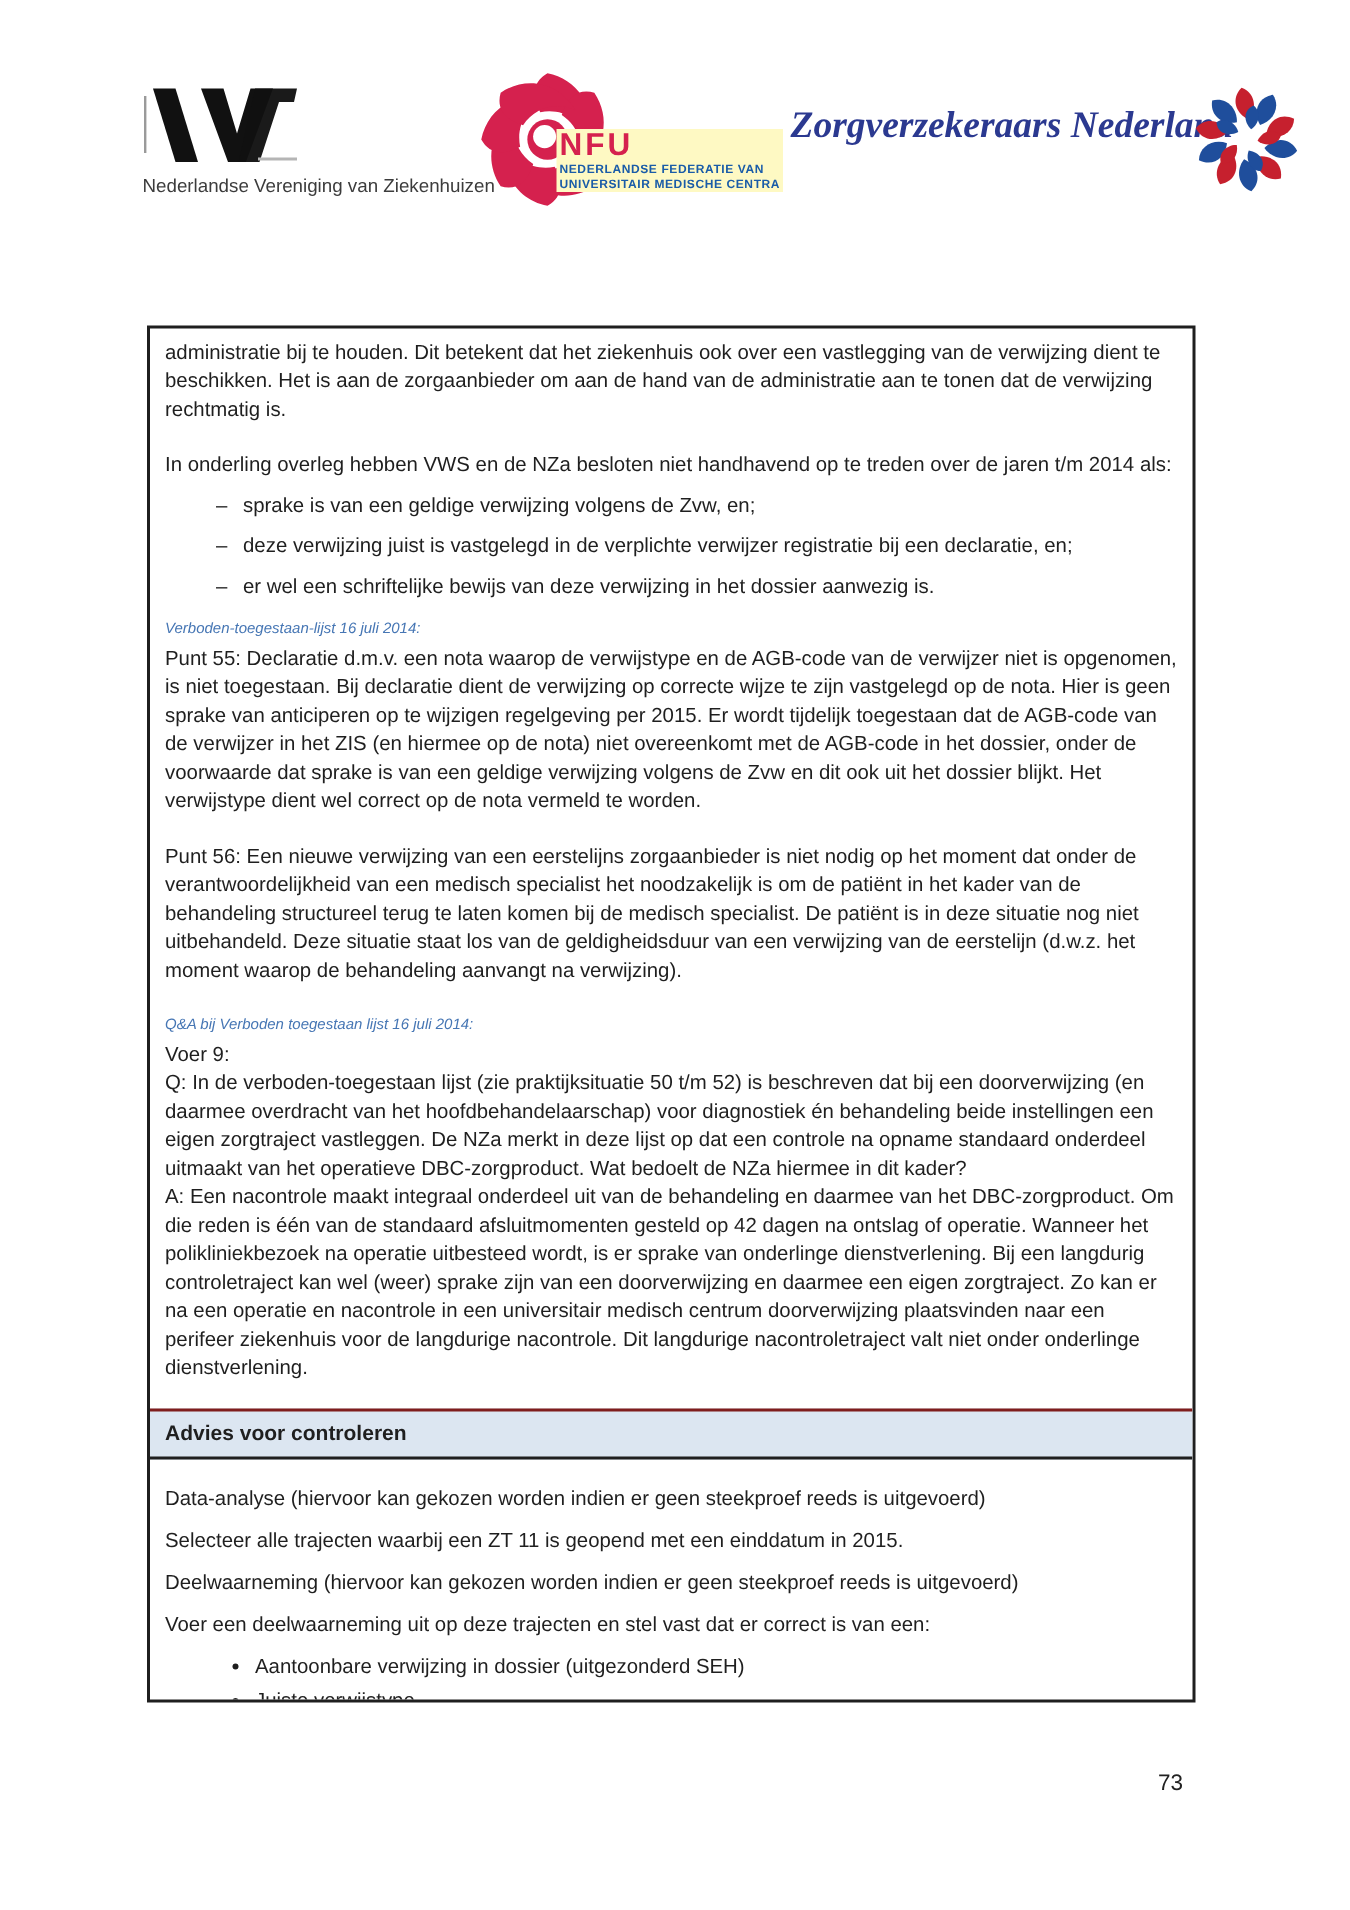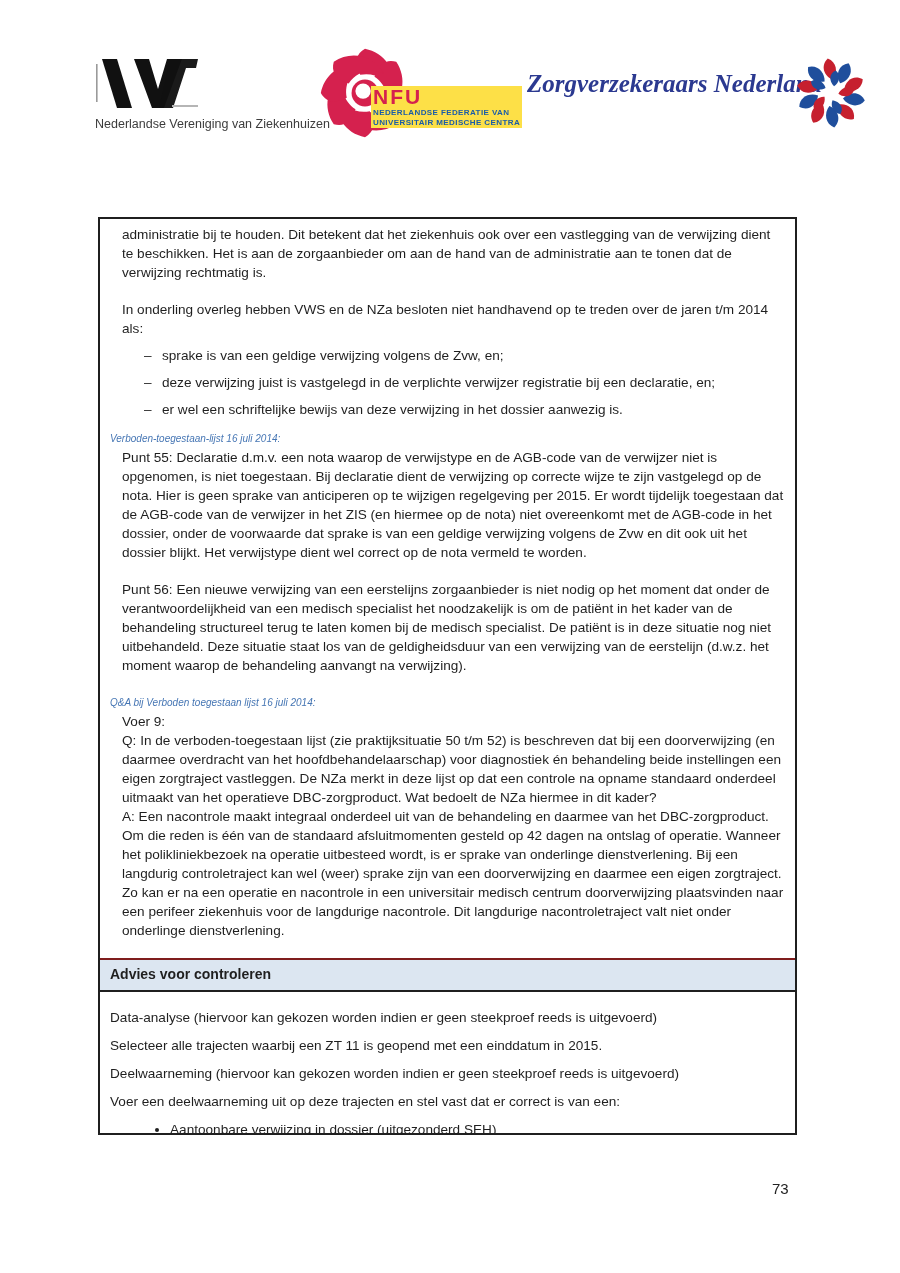--- a/index.html
+++ b/index.html
@@ -8,34 +8,34 @@
     width:900px; height:1273px; background:#ffffff;
     font-family:"Liberation Sans", sans-serif; color:#1f1f1f;
   }
   .page { position:relative; width:900px; height:1273px; background:#fff; overflow:hidden; }
 
   
   .logo-header { position:absolute; left:0; top:0; width:900px; height:180px; }
   .nvz-mark { position:absolute; left:96px; top:56px; }
   .nvz-caption { position:absolute; left:95px; top:117px; font-size:12.5px; color:#3c3c3c; white-space:nowrap; }
   .nfu-swirl { position:absolute; left:317px; top:45px; }
-  .nfu-textbox { position:absolute; left:371px; top:86px; background:#fde047; padding:0 2px; }
+  .nfu-textbox { position:absolute; left:371px; top:86px; background:#fef9c3; padding:0 2px; }
   .nfu-word { color:#d5214e; font-weight:bold; font-size:21px; letter-spacing:2px; line-height:22px; }
   .nfu-cap { color:#1a5ca8; font-weight:bold; font-size:8px; line-height:10px; letter-spacing:0.4px; white-space:nowrap; }
   .zn-title { position:absolute; left:527px; top:70px; font-family:"Liberation Serif", serif;
     font-style:italic; font-weight:bold; font-size:25px; color:#2b3990; white-space:nowrap; }
   .zn-star { position:absolute; left:786px; top:52px; }
 
   
   .docbox {
     position:absolute; left:98px; top:217px; width:699px; height:918px;
     border:2px solid #1f1f1f; padding:6px 10px 2px 10px;
     font-size:13.6px; line-height:19px; overflow:hidden;
   }
-  .docbox p { margin:0 0 18px 12px; }
+  .docbox p { margin:0 0 18px 0; }
   .docbox p.pre-list { margin-bottom:8px; }
   .docbox p.tight { margin-bottom:0; }
   h3.blue-heading { margin:0; color:#4676b4; font-size:10px; font-style:italic; font-weight:normal; line-height:19px; }
   ul.dash-list { list-style:none; margin:0 0 10px 0; padding:0 0 0 52px; }
   ul.dash-list li { position:relative; margin-bottom:8px; line-height:19px; }
   ul.dash-list li::before { content:"\2013"; position:absolute; left:-18px; }
   .band {
     margin:0 -10px 16px -10px; background:#dce6f1;
     border-top:2px solid #7f1d1d; border-bottom:2px solid #1f1f1f;
     padding:5px 10px 6px 10px; font-weight:bold; font-size:14px; line-height:19px;

